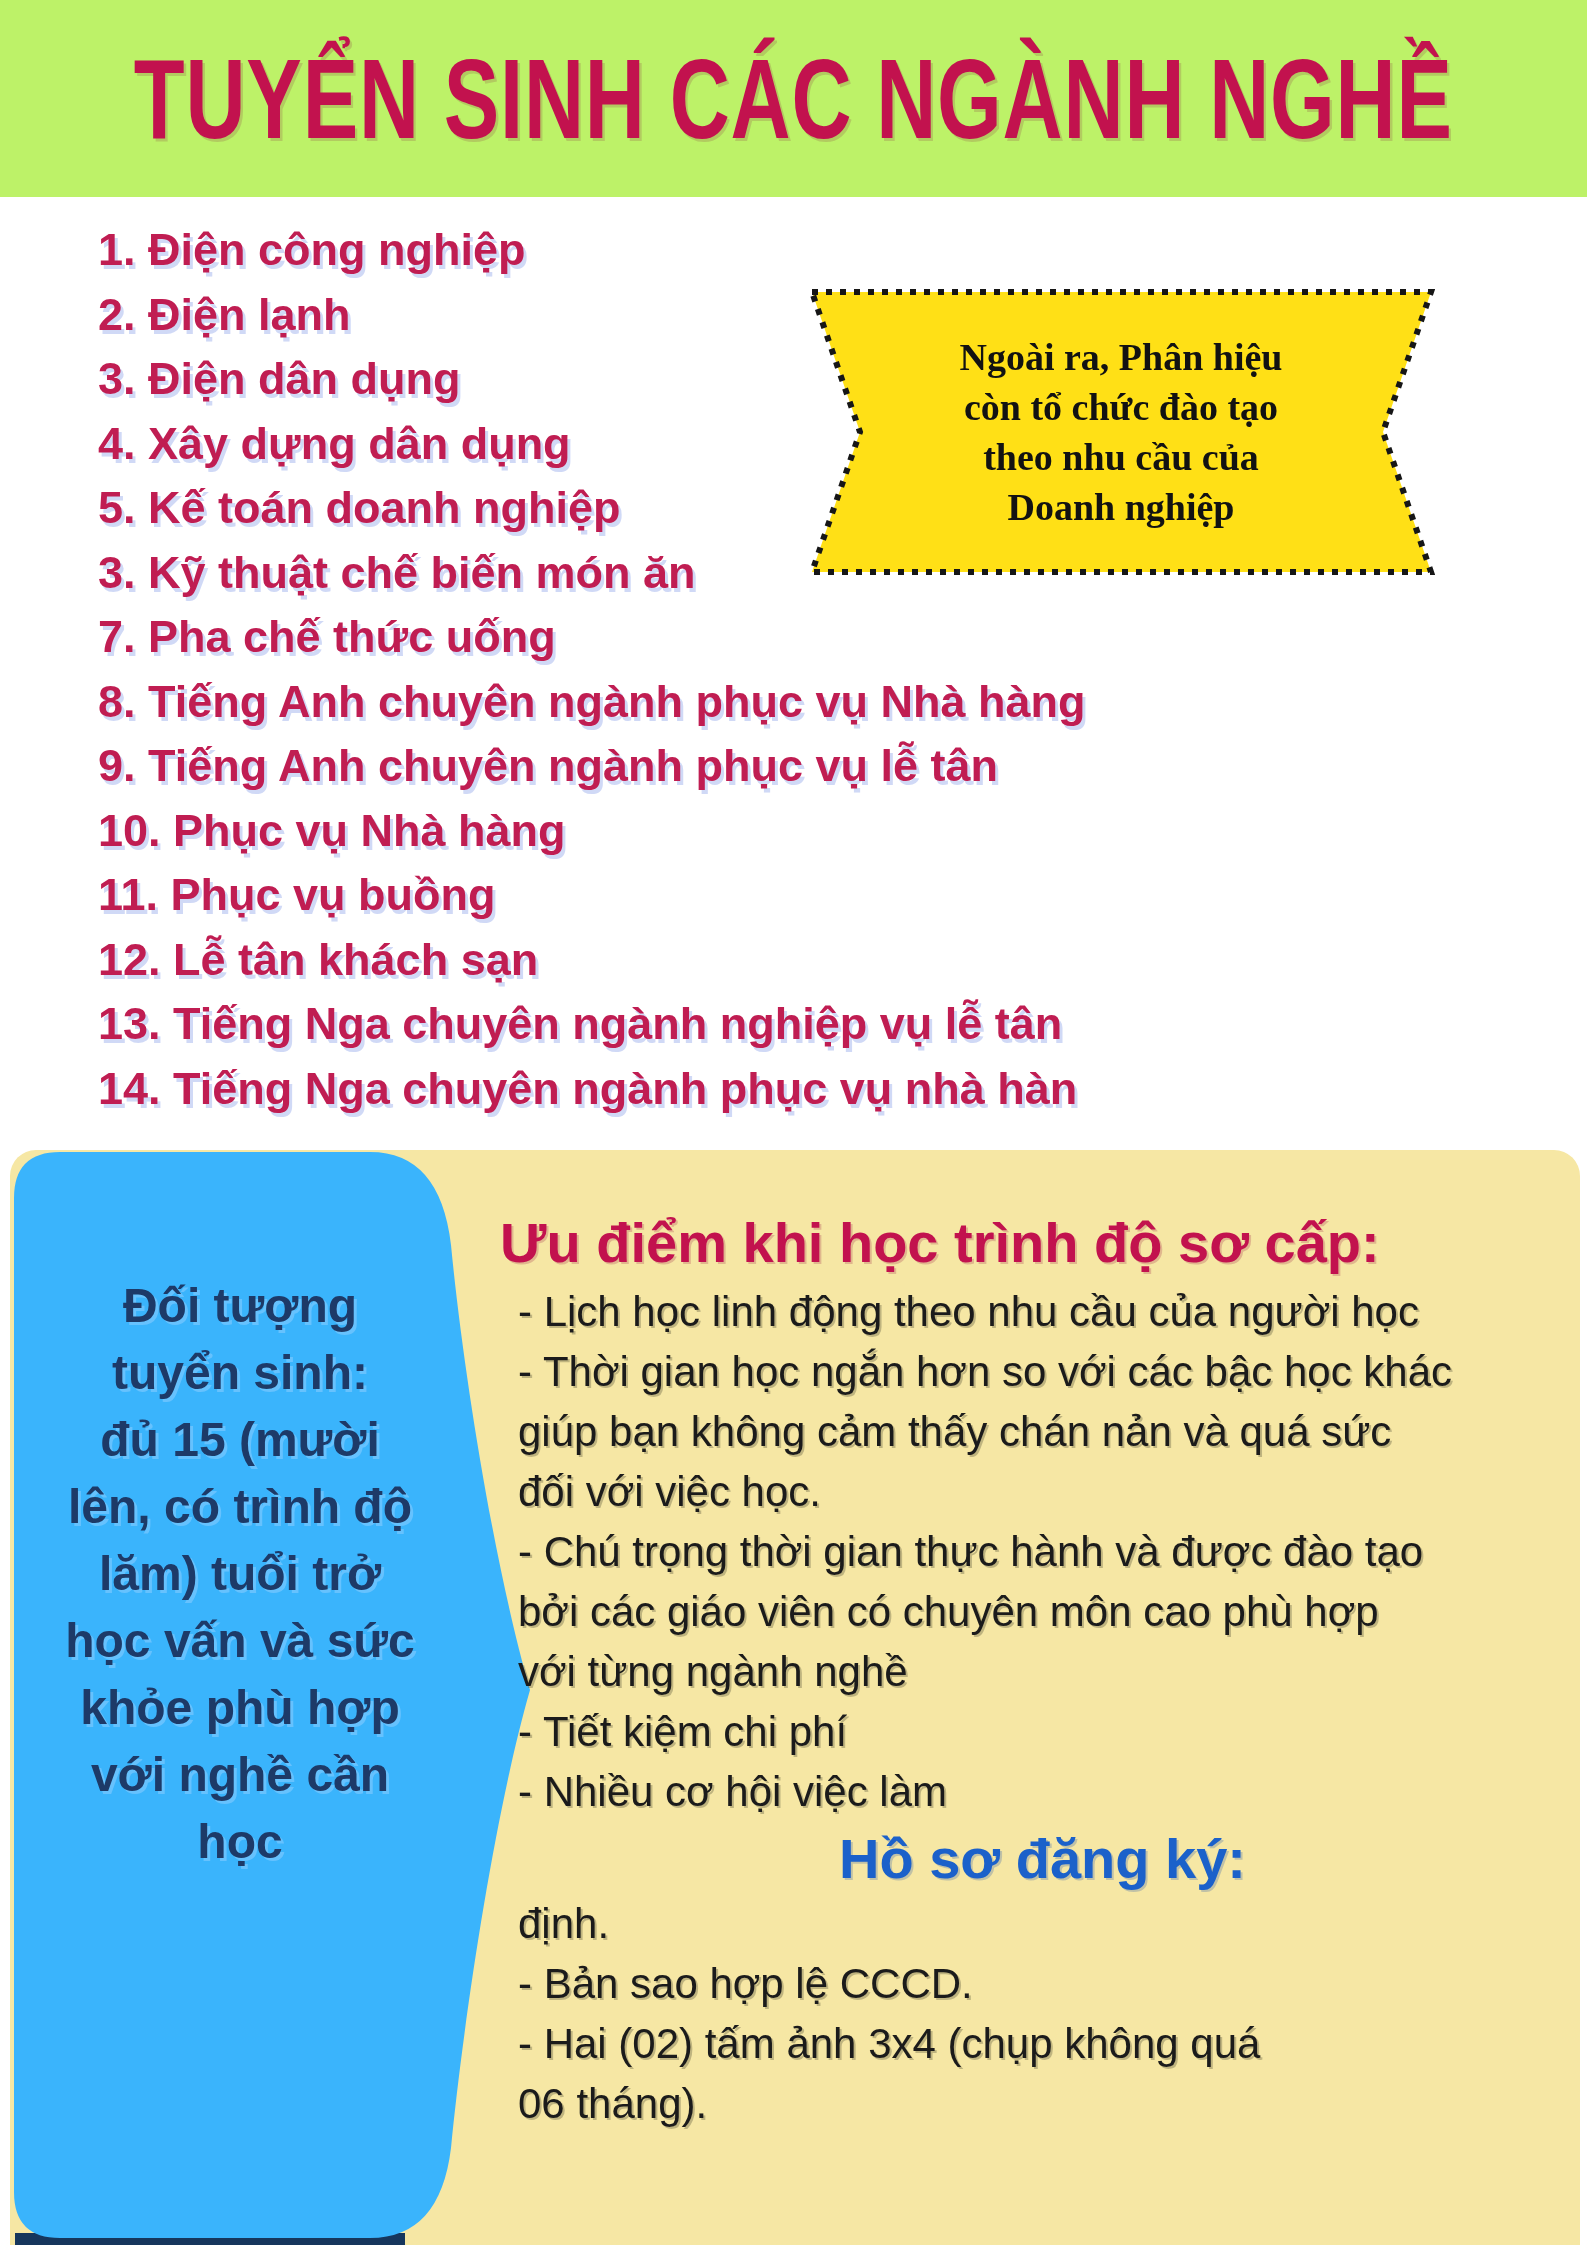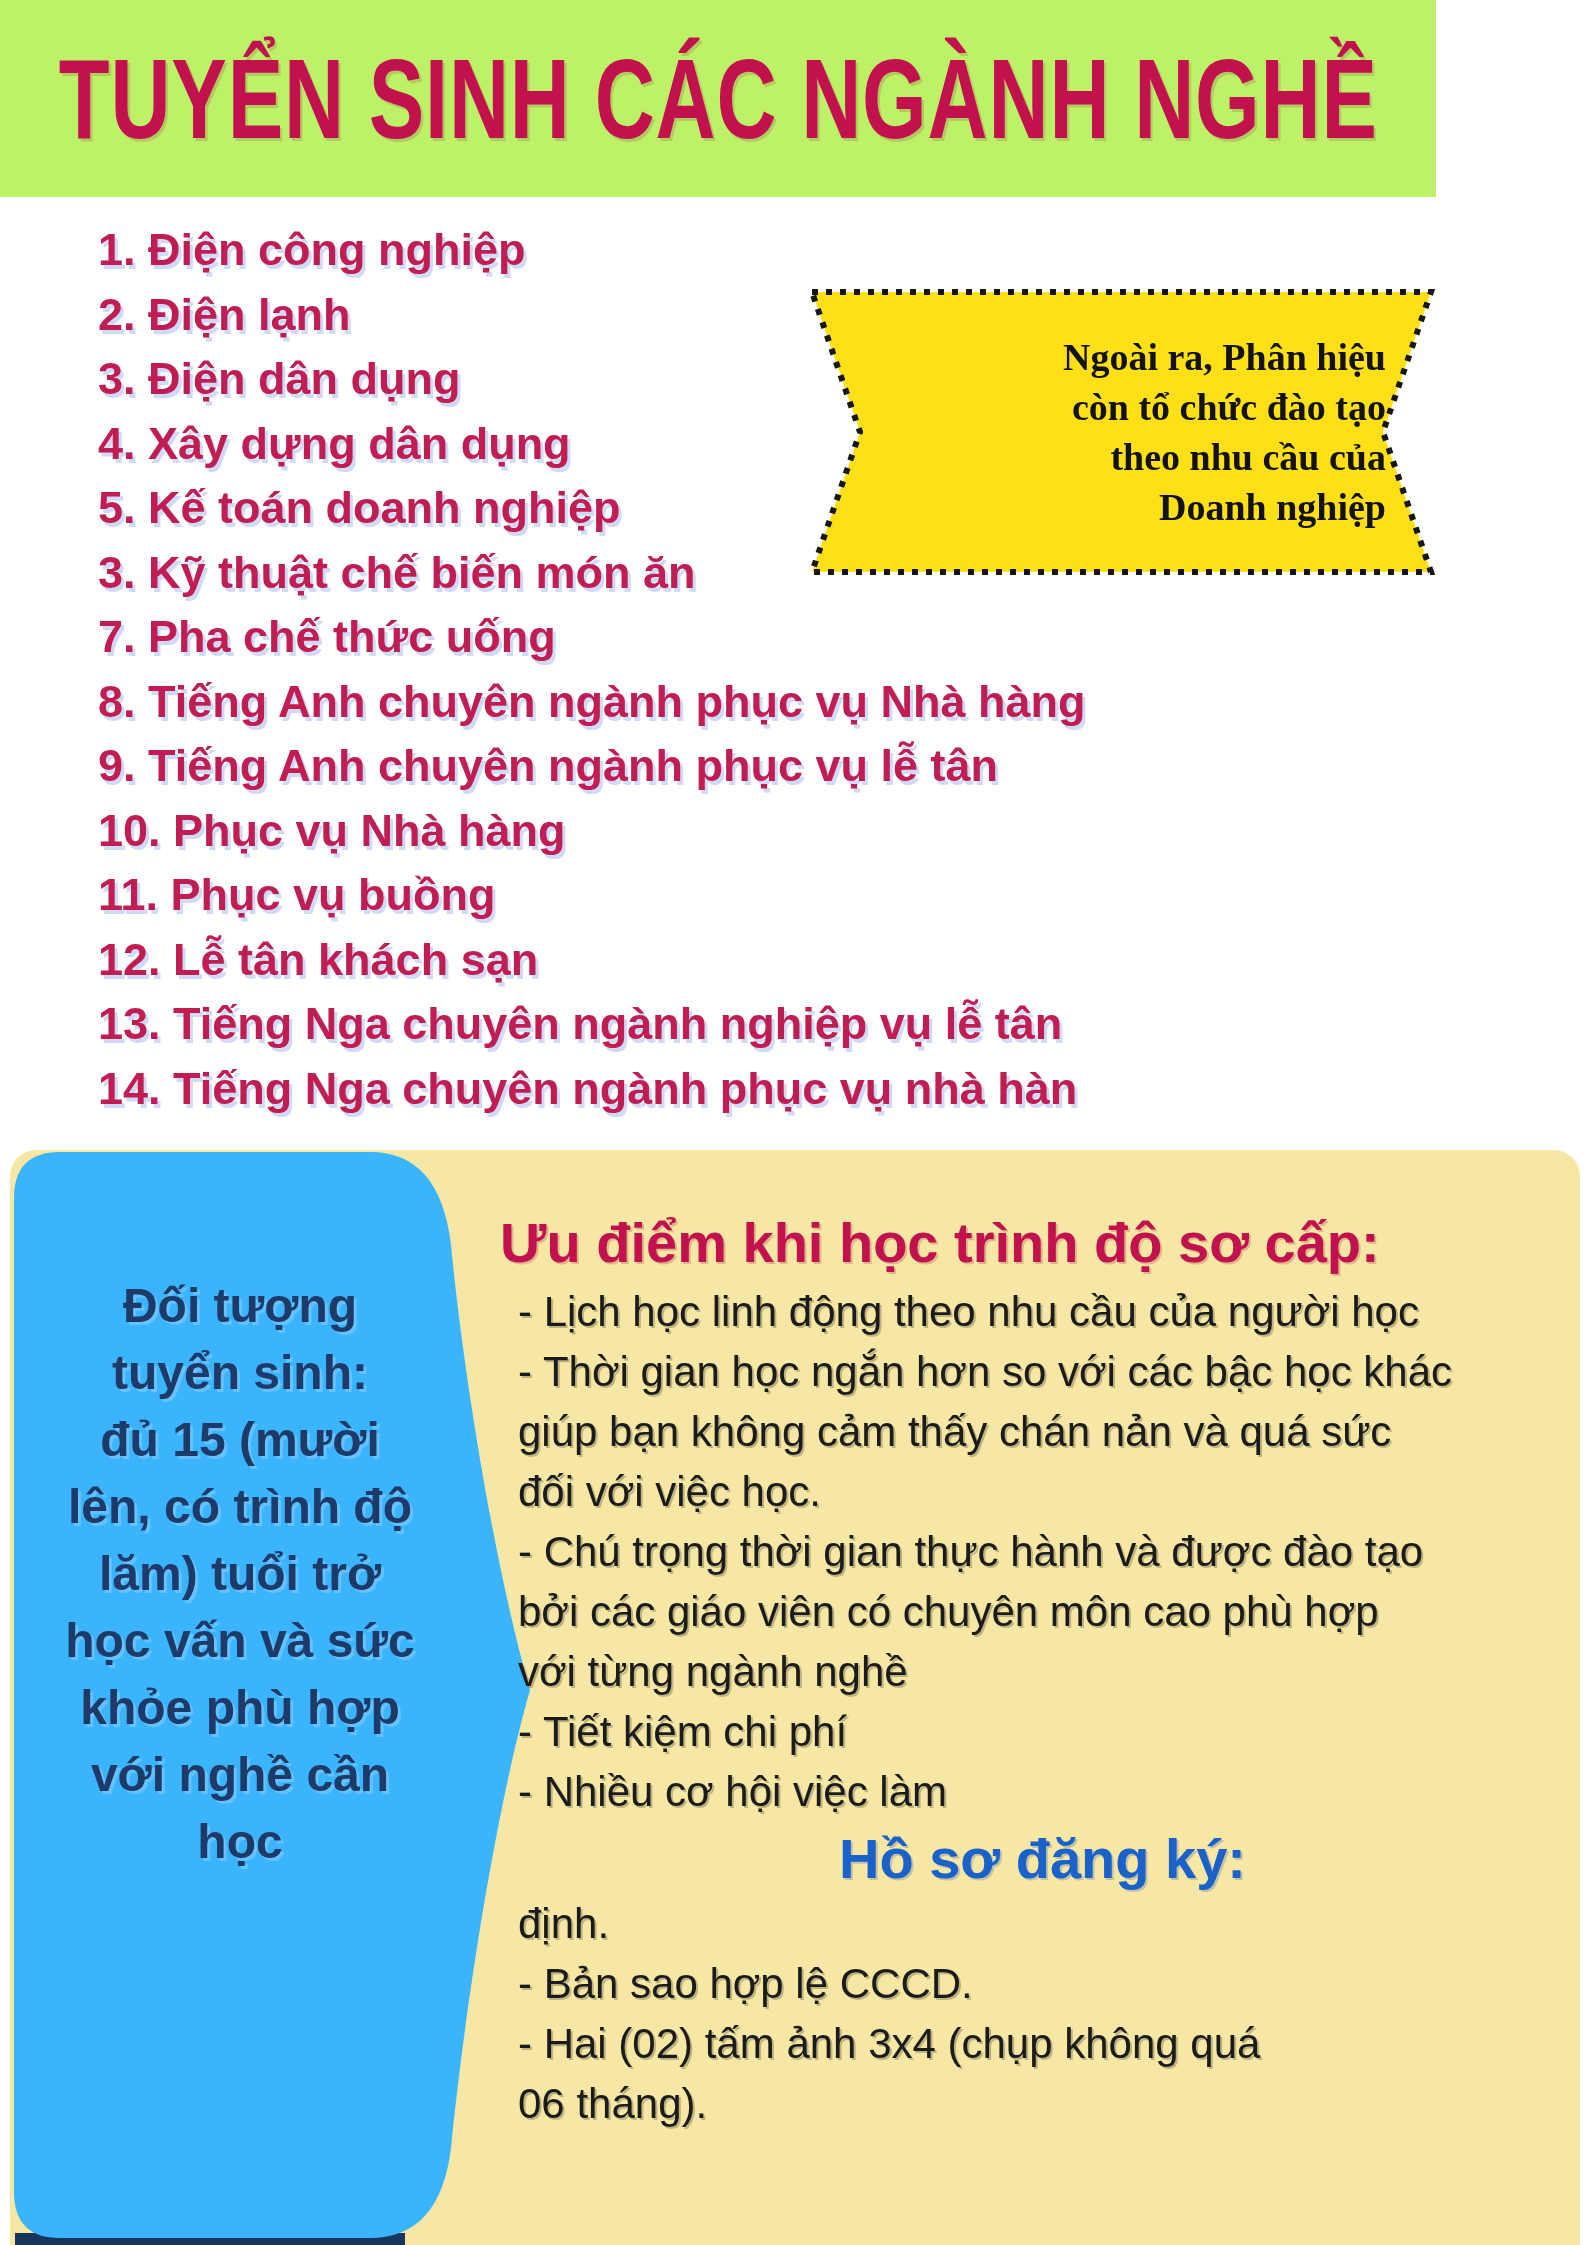--- a/index.html
+++ b/index.html
@@ -3,21 +3,21 @@
 <meta charset="utf-8">
 <style>
   html,body{margin:0;padding:0;background:#e9e9e9;}
   .page{
     position:relative;width:1587px;height:2245px;margin:0 auto;
     background:var(--page-bg,#ffffff);overflow:hidden;
     font-family:"Liberation Sans",sans-serif;
   }
   
   .header{
-    position:absolute;left:0;top:0;width:1436px;height:197px;
+    position:absolute;left:0;top:0;width:1587px;height:197px;
     background:var(--header-bg,#bdf268);
     display:flex;align-items:center;justify-content:center;
   }
   .header h1{
     margin:0;font-size:104px;font-weight:700;line-height:1;
     color:var(--crimson,#c2124e);white-space:nowrap;
     transform:scale(0.80,1.08);transform-origin:center;
     letter-spacing:1px;
     text-shadow:3px 3px 0 rgba(130,30,60,0.18);
   }
@@ -28,21 +28,21 @@
   .program-line{
     font-size:45px;font-weight:700;line-height:64.5px;white-space:nowrap;
     color:var(--list-red,#c01d52);
     text-shadow:3px 4px 0 rgba(205,215,245,0.95);
   }
   
   .ribbon-wrap{position:absolute;left:808px;top:288px;width:627px;height:288px;}
   .ribbon-wrap svg{position:absolute;left:0;top:0;}
   .ribbon-text{
     position:absolute;left:48px;top:0;width:530px;height:288px;
-    display:flex;flex-direction:column;align-items:flex-end;justify-content:center;
+    display:flex;flex-direction:column;align-items:center;justify-content:center;
     font-family:"Liberation Serif",serif;font-weight:700;
     font-size:38px;line-height:50px;color:#121212;text-align:center;
   }
   
   .yellow-panel{
     position:absolute;left:10px;top:1150px;width:1570px;height:1095px;
     background:var(--pale-yellow,#f6e7a4);
     border-radius:26px 26px 0 0;
   }
   .navy-strip{

